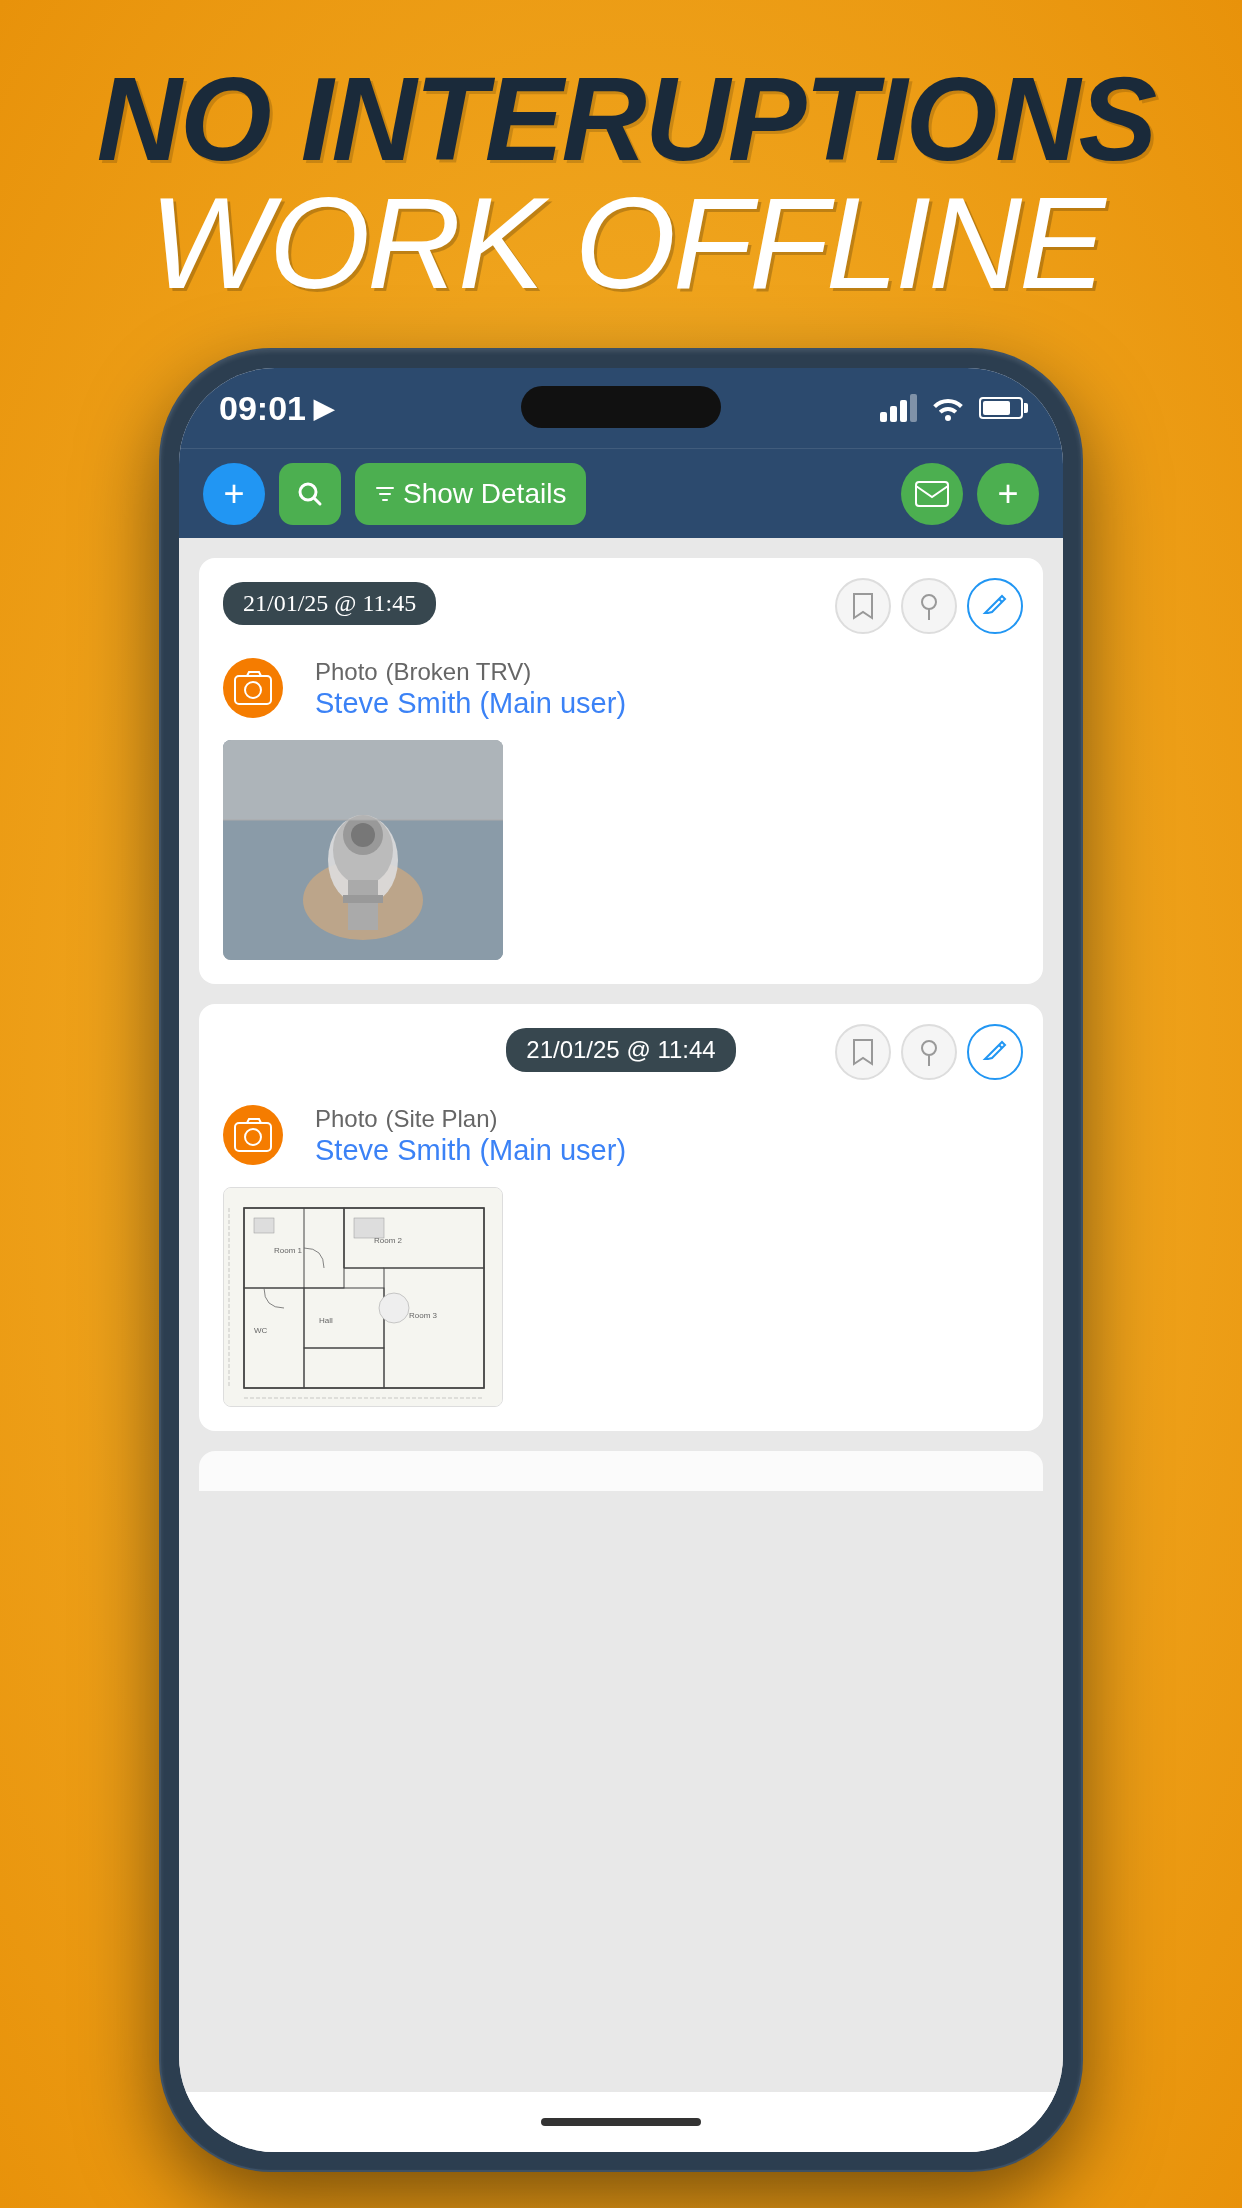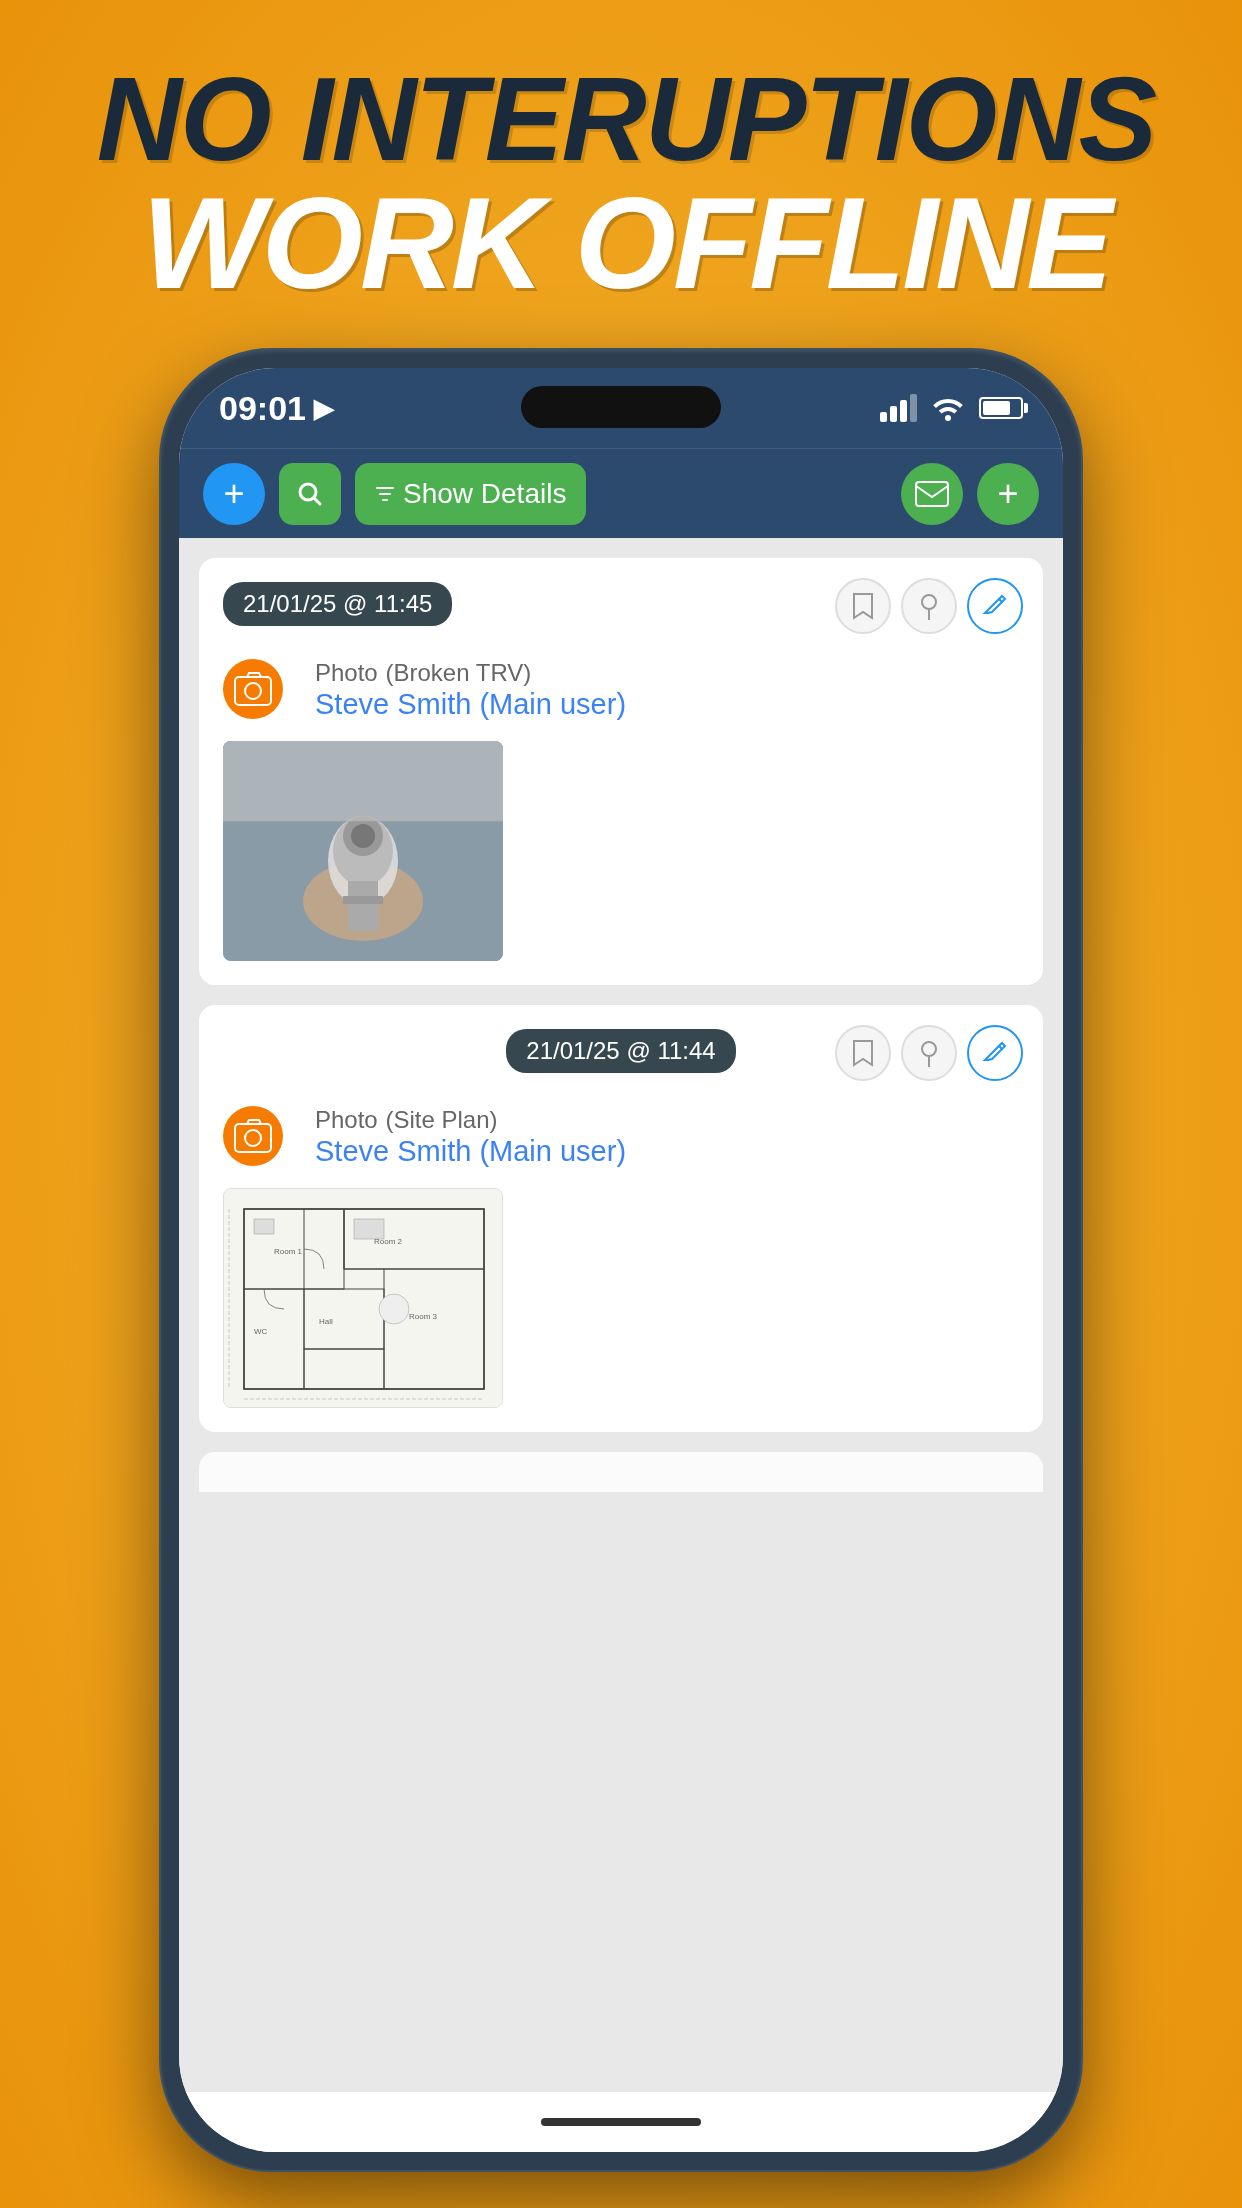--- a/index.html
+++ b/index.html
@@ -35,21 +35,21 @@
       color: #1a2a3a;
       font-style: italic;
       text-transform: uppercase;
       letter-spacing: -2px;
       display: block;
       text-shadow: 3px 3px 0 rgba(0,0,0,0.15);
     }
 
     .headline-line2 {
       font-size: 130px;
-      font-weight: 700;
+      font-weight: 400;
       color: #ffffff;
       font-style: italic;
       text-transform: uppercase;
       letter-spacing: -3px;
       display: block;
       text-shadow: 3px 3px 0 rgba(0,0,0,0.2);
     }
 
     
     .phone-wrapper {
@@ -501,21 +501,21 @@
           </div>
 
           <div class="btn-add-green">
             <span style="font-size:36px; color:white; font-weight:300; line-height:1;">+</span>
           </div>
         </div>
 
         <div class="content-scroll">
 
           <div class="note-card">
-            <div style="display:flex; align-items:flex-end; justify-content:space-between; margin-bottom:14px;">
+            <div style="display:flex; align-items:flex-end; justify-content:space-between; margin-bottom:14px;font-family:Liberation Serif, serif;">
               <span class="note-timestamp">21/01/25 @ 11:45</span>
               <div class="note-actions">
                 <div class="action-btn">
                   <svg width="24" height="28" viewBox="0 0 24 28" fill="none">
                     <path d="M3 2h18v24l-9-6-9 6V2z" stroke="#999" stroke-width="2" fill="none"></path>
                   </svg>
                 </div>
                 <div class="action-btn">
                   <svg width="24" height="28" viewBox="0 0 24 28" fill="none">
                     <circle cx="12" cy="10" r="7" stroke="#999" stroke-width="2"></circle>

